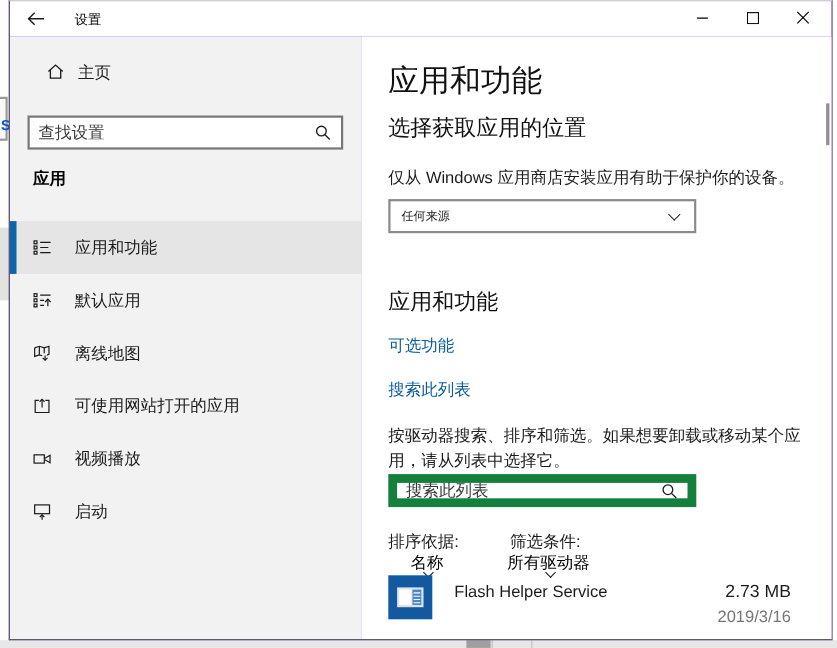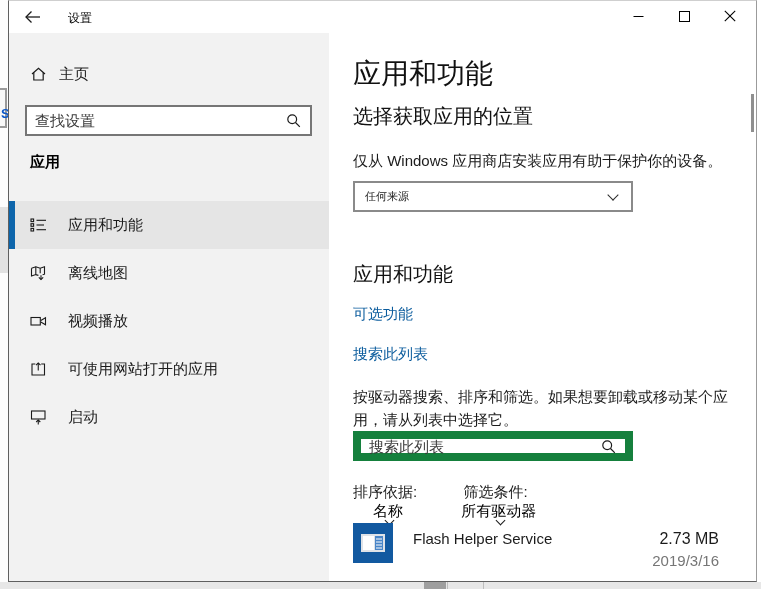--- a/index.html
+++ b/index.html
@@ -23,21 +23,21 @@
 
   .titlebar { position:absolute; left:0; top:0; width:100%; height:32px; background:#ffffff; }
   .back-btn { position:absolute; left:0; top:0; width:46px; height:32px; background:transparent; border:none; cursor:pointer;
     display:flex; align-items:center; justify-content:center; }
   .win-title { position:absolute; left:59px; top:9px; font-size:12px; color:#000; }
   .caption-group { position:absolute; right:3px; top:0; height:30px; display:flex; }
   .caption-btn { width:46px; height:30px; border:none; background:transparent; display:flex; align-items:center; justify-content:center; cursor:pointer; }
 
   
   .sidebar { position:absolute; left:0; top:32px; width:320px; height:549px; background:#f2f2f2; }
-  .home-row { position:absolute; left:0; top:24px; width:320px; height:34px; display:flex; align-items:center; cursor:pointer; }
+  .home-row { position:absolute; left:12px; top:24px; width:320px; height:34px; display:flex; align-items:flex-start; cursor:pointer; }
   .home-row .ic { margin-left:21px; }
   .home-row .lbl { margin-left:12px; font-size:15px; }
   .side-search { position:absolute; left:16px; top:72px; width:287px; height:31px; background:#fff; border:2px solid #767676; display:flex; align-items:center; }
   .side-search input, .list-search input { flex:1; border:none; outline:none; font-size:15px; padding:0 8px; background:transparent; color:#1b1b1b;
     font-family:"Liberation Sans","DejaVu Sans",sans-serif; }
   .side-search input::placeholder, .list-search input::placeholder { color:#3a3a3a; opacity:1; }
   .search-ic { margin-right:9px; flex:0 0 auto; display:flex; }
   .section-hdr { position:absolute; left:21px; top:120px; font-size:15px; font-weight:700; color:#000; }
   .nav { position:absolute; left:0; top:168px; width:320px; }
   .nav-item { position:relative; width:320px; height:48px; display:flex; align-items:center; cursor:pointer; }
@@ -163,48 +163,63 @@
             <line x1="6.5" y1="3.3" x2="16" y2="3.3"></line>
               <line x1="6.5" y1="8" x2="14" y2="8"></line>
               <line x1="6.5" y1="12.7" x2="16" y2="12.7"></line>
           </svg>
         </span>
         <span class="lbl">应用和功能</span>
       </div>
       <div class="nav-item">
         <span class="ic">
           <svg width="17" height="16" viewBox="0 0 17 16" fill="none" stroke="#1b1b1b" stroke-width="1.1">
+            <rect x="1" y="2" width="2.6" height="2.6"></rect>
+              <rect x="1" y="6.7" width="2.6" height="2.6"></rect>
+              <rect x="1" y="11.4" width="2.6" height="2.6"></rect>
+            <line x1="6.5" y1="3.3" x2="16" y2="3.3"></line>
+              <line x1="6.5" y1="8" x2="10" y2="8"></line>
+              <line x1="6.5" y1="12.7" x2="10" y2="12.7"></line>
+            <line x1="13.5" y1="13.5" x2="13.5" y2="7.5"></line>
+              <polyline points="11,9.5 13.5,7 16,9.5"></polyline>
+          </svg>
+        </span>
+        <span class="lbl">默认应用</span>
+      </div>
+      <div class="nav-item">
+        <span class="ic">
+          <svg width="17" height="16" viewBox="0 0 17 16" fill="none" stroke="#1b1b1b" stroke-width="1.1">
             <path d="M1.5 3.2 L5.8 1.8 L10.2 3.2 L14.5 1.8 V9.2 L12.6 9.8"></path>
             <path d="M1.5 3.2 V11 L5.8 9.6 L8.4 10.4"></path>
             <line x1="5.8" y1="1.8" x2="5.8" y2="9.6"></line>
               <line x1="10.2" y1="3.2" x2="10.2" y2="8.2"></line>
             <line x1="11" y1="10.2" x2="11" y2="14.5"></line>
               <polyline points="8.8,12.3 11,14.5 13.2,12.3"></polyline>
           </svg>
         </span>
         <span class="lbl">离线地图</span>
       </div>
       <div class="nav-item">
         <span class="ic">
           <svg width="17" height="16" viewBox="0 0 17 16" fill="none" stroke="#1b1b1b" stroke-width="1.1">
-            <rect x="1" y="4.5" width="9.3" height="7.5"></rect>
-            <path d="M10.8 7.5 L15.5 4.8 V11.7 L10.8 9"></path>
-          </svg>
-        </span>
-        <span class="lbl">视频播放</span>
-      </div>
-      <div class="nav-item">
-        <span class="ic">
-          <svg width="17" height="16" viewBox="0 0 17 16" fill="none" stroke="#1b1b1b" stroke-width="1.1">
             <path d="M5.3 3 H2 V14 H14.5 V3 H11.2"></path>
             <line x1="8.25" y1="9.5" x2="8.25" y2="2"></line>
               <polyline points="6,4.2 8.25,2 10.5,4.2"></polyline>
           </svg>
         </span>
         <span class="lbl">可使用网站打开的应用</span>
+      </div>
+      <div class="nav-item">
+        <span class="ic">
+          <svg width="17" height="16" viewBox="0 0 17 16" fill="none" stroke="#1b1b1b" stroke-width="1.1">
+            <rect x="1" y="4.5" width="9.3" height="7.5"></rect>
+            <path d="M10.8 7.5 L15.5 4.8 V11.7 L10.8 9"></path>
+          </svg>
+        </span>
+        <span class="lbl">视频播放</span>
       </div>
       <div class="nav-item">
         <span class="ic">
           <svg width="17" height="16" viewBox="0 0 17 16" fill="none" stroke="#1b1b1b" stroke-width="1.1">
             <rect x="1.5" y="2" width="13.5" height="8"></rect>
             <line x1="8.25" y1="15.5" x2="8.25" y2="11"></line>
               <polyline points="6.2,13 8.25,11 10.3,13"></polyline>
           </svg>
         </span>
         <span class="lbl">启动</span>

